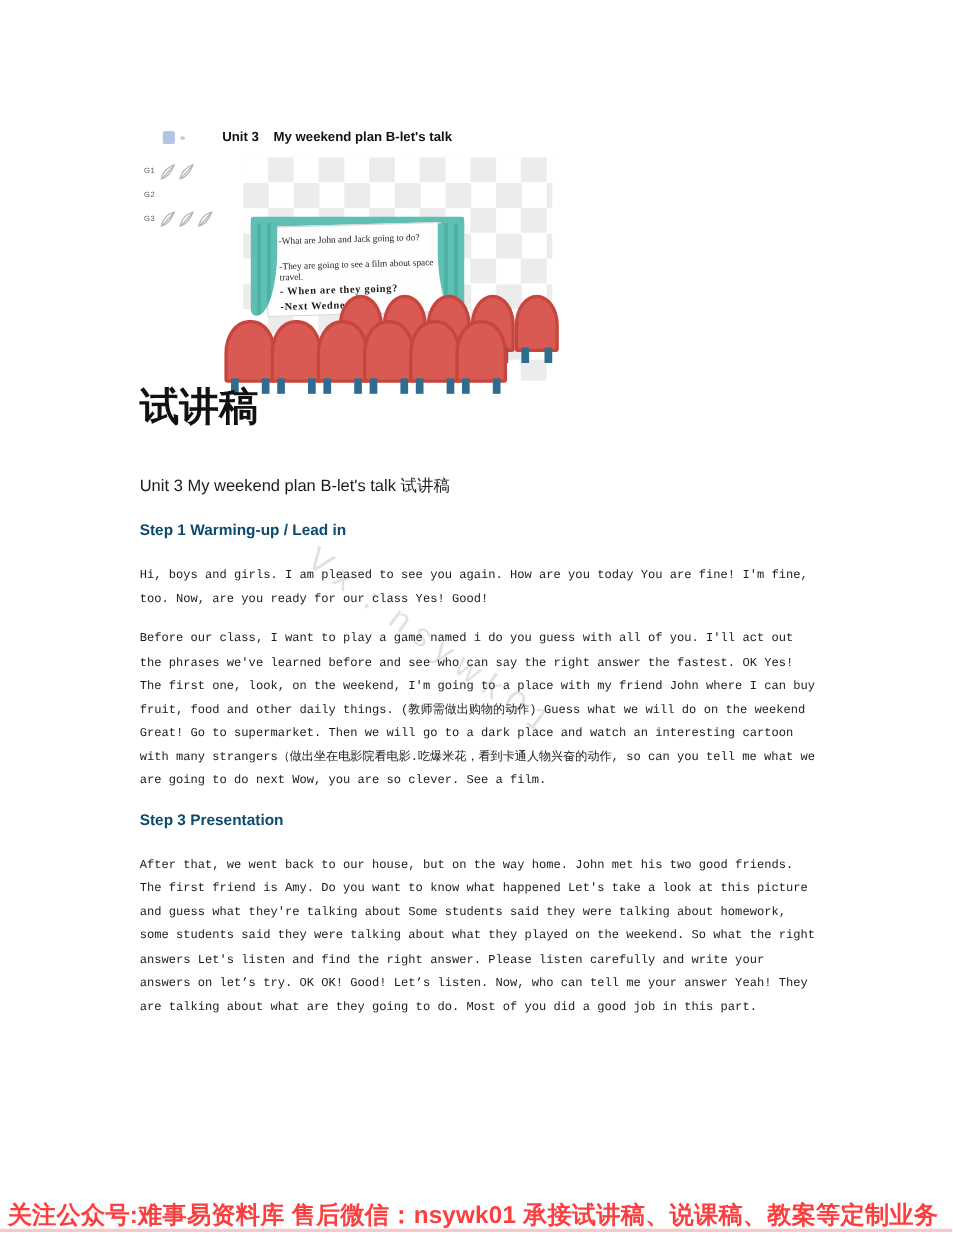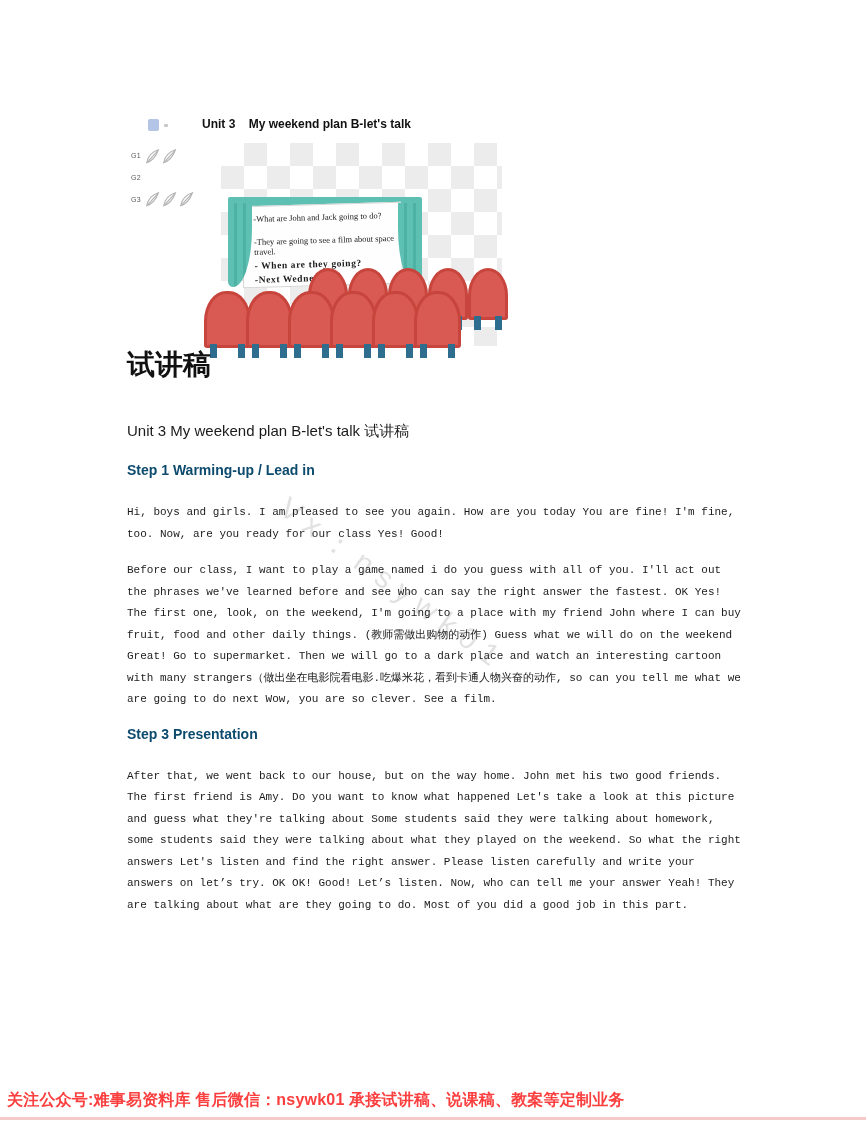--- a/index.html
+++ b/index.html
@@ -34,28 +34,28 @@
   .seat::after{right:3px;}
   .seat.back{width:40px;height:52px;}
   .seat.front{width:47px;height:57px;}
 
   
   .watermark{position:absolute;left:295px;top:488px;transform:rotate(36deg);transform-origin:left top;
              font-size:30px;letter-spacing:9px;color:rgba(90,90,90,.18);white-space:nowrap;pointer-events:none;}
 
   
   .content{position:absolute;left:127px;top:346px;width:614px;}
-  .h1{font-size:28px;font-weight:bold;margin:0 0 36px 0;color:#111;font-family:Liberation Sans, sans-serif;}
+  .h1{font-size:36px;font-weight:bold;margin:0 0 36px 0;color:#111;font-family:Liberation Sans, sans-serif;}
   .subtitle{font-size:15px;margin:0 0 21px 0;line-height:21px;}
   .h2{font-size:14px;font-weight:bold;margin:0 0 24px 0;color:#0c4a6e;}
   .para{font-size:11px;line-height:21.5px;margin:0 0 15px 0;text-align:left;font-family:Liberation Mono, monospace;}
   .para.last-of-sec{}
 
   
-  .footer{position:absolute;left:7px;top:1090px;width:856px;font-size:16px;font-weight:bold;
+  .footer{position:absolute;left:7px;top:1090px;width:856px;font-size:22px;font-weight:bold;
           color:#fb3e3e;white-space:nowrap;letter-spacing:.2px;}
   .footer-underline{position:absolute;left:0;top:1117px;width:866px;height:3px;background:#f6caca;}
 </style>
 </head>
 <body>
 
 <div class="page">
 
   <div class="slide">
     <div class="mini-icon"></div>

